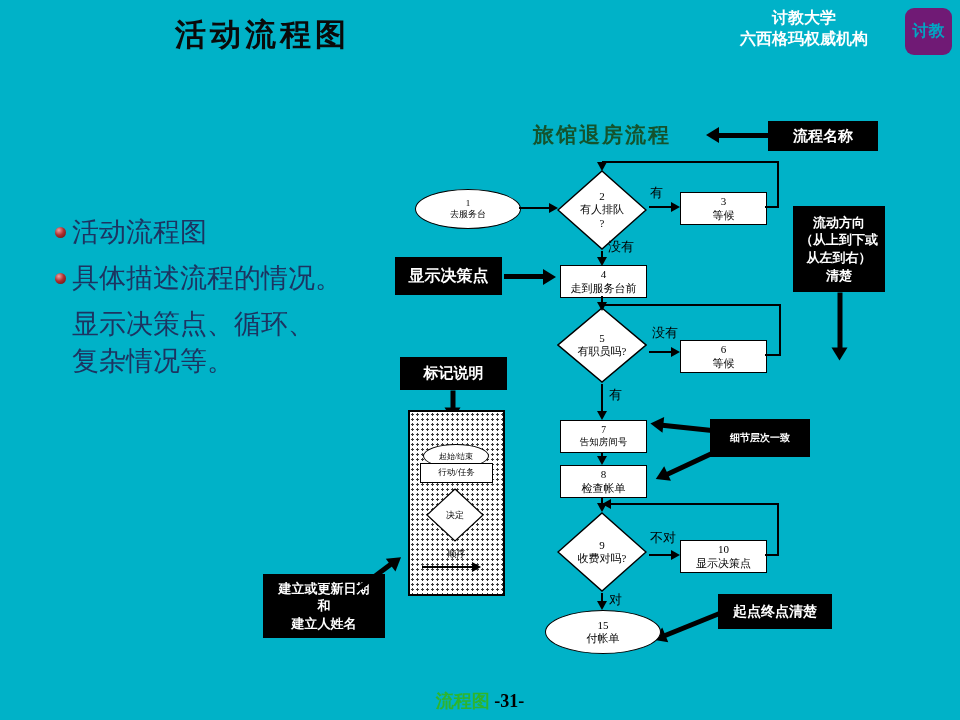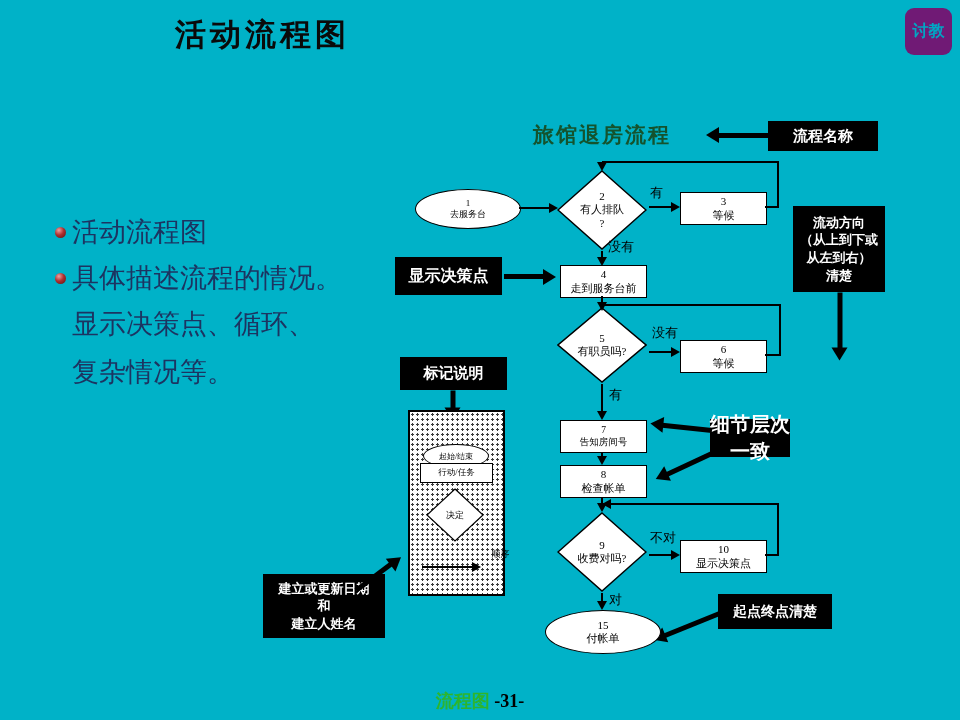--- a/index.html
+++ b/index.html
@@ -37,56 +37,60 @@
   .elabel{position:absolute;font:13px "Liberation Serif",serif;color:#000;white-space:nowrap;}
 
   .legendbox{position:absolute;left:408px;top:410px;width:93px;height:182px;border:2px solid #000;
              background-color:#fdfdfd;
              background-image:radial-gradient(#3a3a3a 1px, transparent 1.3px);
              background-size:5px 5px;}
   .legendbox .lell{position:absolute;left:13px;top:32px;width:64px;height:22px;background:#fff;border:1px solid #000;border-radius:50%;display:flex;align-items:center;justify-content:center;font:8px "Liberation Serif",serif;}
   .legendbox .lrect{position:absolute;left:10px;top:51px;width:71px;height:18px;background:#fff;border:1px solid #000;display:flex;align-items:center;justify-content:center;font:8.5px "Liberation Serif",serif;}
   .legendbox .ldia{position:absolute;left:16px;top:76px;width:58px;height:54px;}
   .legendbox .ldia .dtext{position:absolute;left:0;top:0;width:100%;height:100%;display:flex;align-items:center;justify-content:center;font:9px "Liberation Serif",serif;}
-  .legendbox .lseq{position:absolute;left:0;top:136px;width:100%;text-align:center;font:9px "Liberation Serif",serif;margin-left:44px;}
+  .legendbox .lseq{position:absolute;left:0;top:136px;width:100%;text-align:center;font:9px "Liberation Serif",serif;}
 
   .footer{position:absolute;left:380px;top:689px;width:200px;text-align:center;font:bold 18px "Liberation Serif",serif;}
   .footer .fgreen{color:#2db52d;}
   .footer .fpurple{color:#000000;}
 </style>
 </head>
 <body>
 
 <div class="slide">
 
   <div class="slide-title">活动流程图</div>
+  <div class="org">
+    <div>讨教大学</div>
+    <div>六西格玛权威机构</div>
+  </div>
   <div class="logo">讨教</div>
 
   <div class="brow" style="left:72px;top:214px;">
     <span class="ball"></span>
     <span>活动流程图</span>
   </div>
   <div class="brow" style="left:72px;top:260px;">
     <span class="ball"></span>
     <span>具体描述流程的情况。</span>
   </div>
   <div class="brow" style="left:72px;top:306px;">显示决策点、循环、</div>
-  <div class="brow" style="left:72px;top:354px;">复杂情况等。</div>
+  <div class="brow" style="left:72px;top:343px;">复杂情况等。</div>
 
   <div class="flow-title">旅馆退房流程</div>
 
   <div class="bbox" style="left:768px;top:121px;width:110px;height:30px;font-size:15px;">流程名称</div>
   <div class="bbox" style="left:395px;top:257px;width:107px;height:38px;font-size:16px;">显示决策点</div>
   <div class="bbox" style="left:793px;top:206px;width:92px;height:86px;font-size:13px;">
     <div>流动方向</div>
     <div>（从上到下或</div>
     <div>从左到右）</div>
     <div>清楚</div>
   </div>
-  <div class="bbox" style="left:710px;top:419px;width:80px;height:38px;font-size:20px;">细节层次一致</div>
+  <div class="bbox" style="left:710px;top:419px;width:100px;height:38px;font-size:10px;">细节层次一致</div>
   <div class="bbox" style="left:400px;top:357px;width:107px;height:33px;font-size:15px;">标记说明</div>
   <div class="bbox" style="left:263px;top:574px;width:122px;height:64px;font-size:13px;">
     <div>建立或更新日期</div>
     <div>和</div>
     <div>建立人姓名</div>
   </div>
   <div class="bbox" style="left:718px;top:594px;width:114px;height:35px;font-size:14px;">起点终点清楚</div>
 
   <div class="tarrow" style="left:770px;top:133px;width:52px;transform:rotate(180deg);"></div>
   <div class="tarrow" style="left:504px;top:274px;width:40px;"></div>

